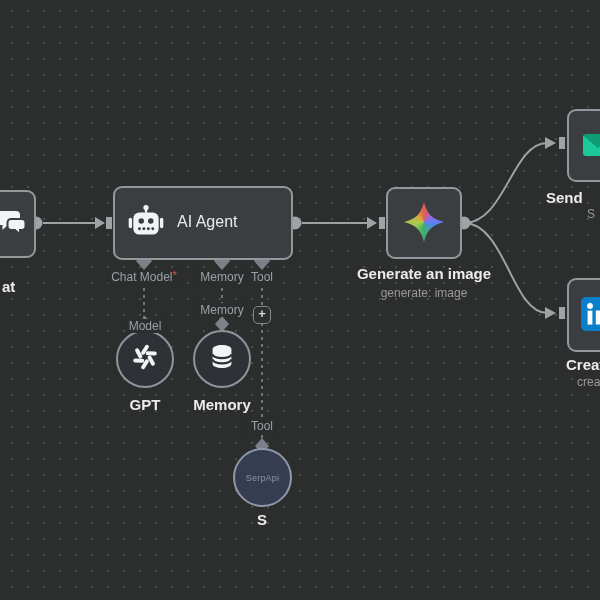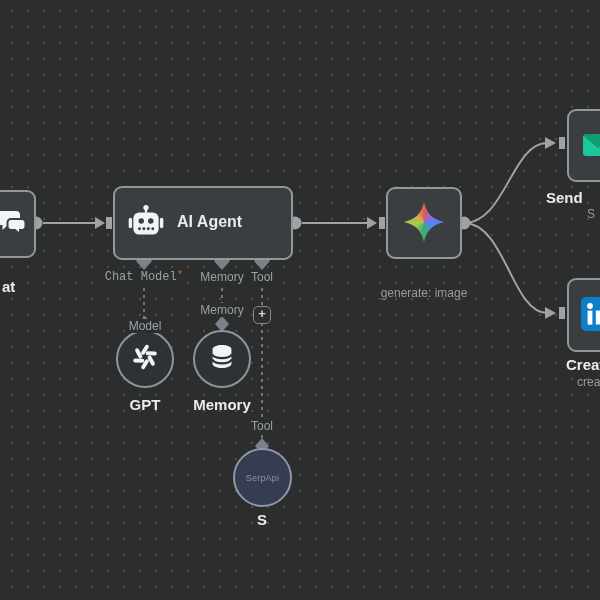--- a/index.html
+++ b/index.html
@@ -16,21 +16,21 @@
     position:absolute;z-index:2;background:#3b3e41;
     border:2px solid #94979c;border-radius:9px;
   }
   .circle-node{
     position:absolute;z-index:2;background:#2e3236;
     border:2px solid #8f939a;border-radius:50%;
     display:flex;align-items:center;justify-content:center;
   }
   .icon-box{position:absolute;z-index:3;display:flex;align-items:center;justify-content:center;}
   .node-title{
-    position:absolute;z-index:3;color:#e9eaeb;font-weight:bold;font-size:16px;white-space:nowrap;
+    position:absolute;z-index:3;color:#e9eaeb;font-weight:normal;font-size:16px;white-space:nowrap;
   }
   .canvas-label{
     position:absolute;z-index:3;transform:translateX(-50%);
     color:#ececec;font-weight:bold;font-size:15px;white-space:nowrap;
   }
   .canvas-label.anchor-left{transform:none;}
   .sub-label{
     position:absolute;z-index:3;transform:translateX(-50%);
     color:#9a9a9a;font-weight:normal;font-size:12px;white-space:nowrap;
   }
@@ -126,21 +126,21 @@
         <circle cx="22.5" cy="16" r="2.6"></circle>
         <circle cx="11.8" cy="23.5" r="1.4"></circle>
         <circle cx="16" cy="23.5" r="1.4"></circle>
         <circle cx="20.2" cy="23.5" r="1.4"></circle>
         <circle cx="24.4" cy="23.5" r="1.4"></circle>
       </g>
     </svg>
   </div>
   <div class="node-title" style="left:177px;top:213px;">AI Agent</div>
 
-  <div class="port-label" style="left:144px;top:270px;font-family:Liberation Mono, monospace;"><span>Chat Model</span><span class="req">*</span></div>
+  <div class="port-label" style="left:144px;top:270px;"><span>Chat Model</span><span class="req">*</span></div>
   <div class="port-label" style="left:222px;top:270px;">Memory</div>
   <div class="port-label" style="left:262px;top:270px;">Tool</div>
 
   <div class="port-label" style="left:145px;top:319px;">Model</div>
   <div class="circle-node" style="left:116px;top:330px;width:58px;height:58px;">
     <span>
       <svg width="34" height="34" viewBox="0 0 40 40">
         <g fill="#f2f3f4" transform="translate(20 20)">
           <rect x="-2.3" y="-6.5" width="4.6" height="13" rx="2.3" transform="rotate(0) translate(0 -8.5) rotate(32)"></rect>
           <rect x="-2.3" y="-6.5" width="4.6" height="13" rx="2.3" transform="rotate(60) translate(0 -8.5) rotate(32)"></rect>
@@ -170,20 +170,21 @@
 
   <div class="plus-button" style="left:253px;top:306px;"><span>+</span></div>
   <div class="port-label" style="left:262px;top:419px;">Tool</div>
   <div class="circle-node" style="left:233px;top:448px;width:59px;height:59px;background:#363d50;border-color:#8f97ab;">
     <span class="serpapi-text">SerpApi</span>
   </div>
   <div class="canvas-label" style="left:262px;top:511px;">S</div>
 
   <div class="node" style="left:386px;top:187px;width:76px;height:72px;"></div>
   <div class="gemini-star" style="left:403px;top:201px;"></div>
+  <div class="canvas-label" style="left:424px;top:265px;">Generate an image</div>
   <div class="sub-label" style="left:424px;top:286px;">generate: image</div>
 
   <div class="node" style="left:567px;top:109px;width:92px;height:73px;"></div>
   <div class="icon-box" style="left:580px;top:127px;width:36px;height:36px;">
     <svg width="36" height="36" viewBox="0 0 36 36">
       <rect x="3" y="7.5" width="30" height="21.5" rx="3" fill="#1ac89a"></rect>
       <path d="M3.6 9 L18 21 L32.4 9 L32.4 8.8 a3 3 0 0 0 -2.9 -1.8 h-23 a3 3 0 0 0 -2.9 1.8 z" fill="#0d9c74"></path>
     </svg>
   </div>
   <div class="canvas-label anchor-left" style="left:546px;top:189px;">Send</div>

